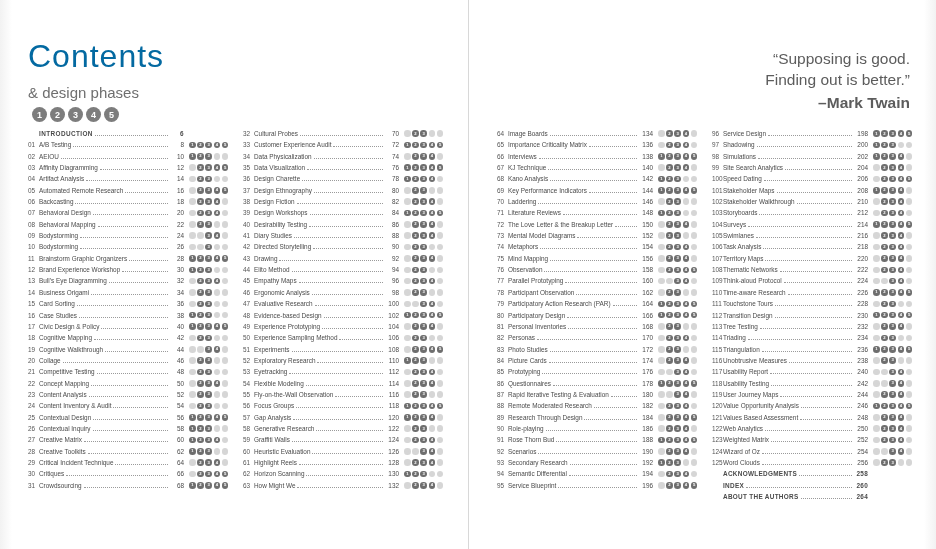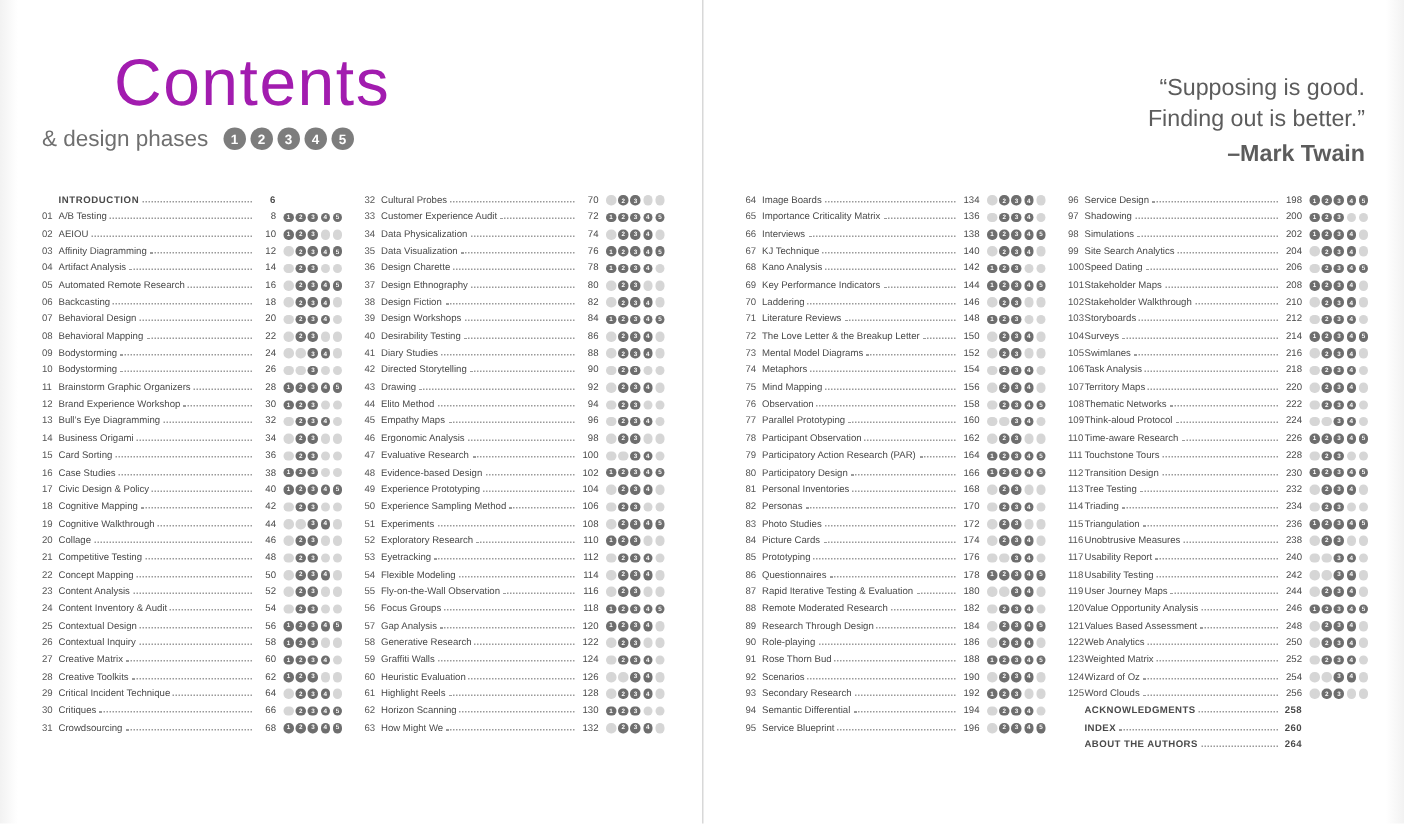--- a/index.html
+++ b/index.html
@@ -13,25 +13,24 @@
   }
   .page{position:absolute;inset:0;}
   
   .gutter{position:absolute;left:468px;top:0;width:1px;height:549px;background:#d8d8d8;}
   .edge-l{position:absolute;left:0;top:0;width:12px;height:549px;background:linear-gradient(to right,#f2f2f2,#ffffff);}
   .edge-r{position:absolute;right:0;top:0;width:12px;height:549px;background:linear-gradient(to left,#f2f2f2,#ffffff);}
 
   
   .title-block{position:absolute;left:28px;top:30px;}
   .contents-title{
-    font-size:44px;letter-spacing:1px;color:#a21caf;font-weight:300;
+    font-size:32px;letter-spacing:1px;color:#0369a1;font-weight:300;
     line-height:52px;
-    margin-left:48px;
   }
-  .subtitle-row{display:flex;align-items:center;gap:6px;margin-top:2px;}
+  .subtitle-row{display:flex;align-items:flex-start;gap:6px;margin-top:2px;flex-direction:column;}
   .subtitle{font-size:15px;color:#6f6f6f;font-weight:400;}
   .phase-dots{display:flex;gap:3px;margin-left:4px;}
   .pdot{
     width:15px;height:15px;border-radius:50%;
     background:#7d7d7d;color:#fff;font-size:9px;
     display:flex;align-items:center;justify-content:center;
     font-weight:bold;
   }
   .quote{
     position:absolute;right:26px;top:48px;width:300px;text-align:right;

